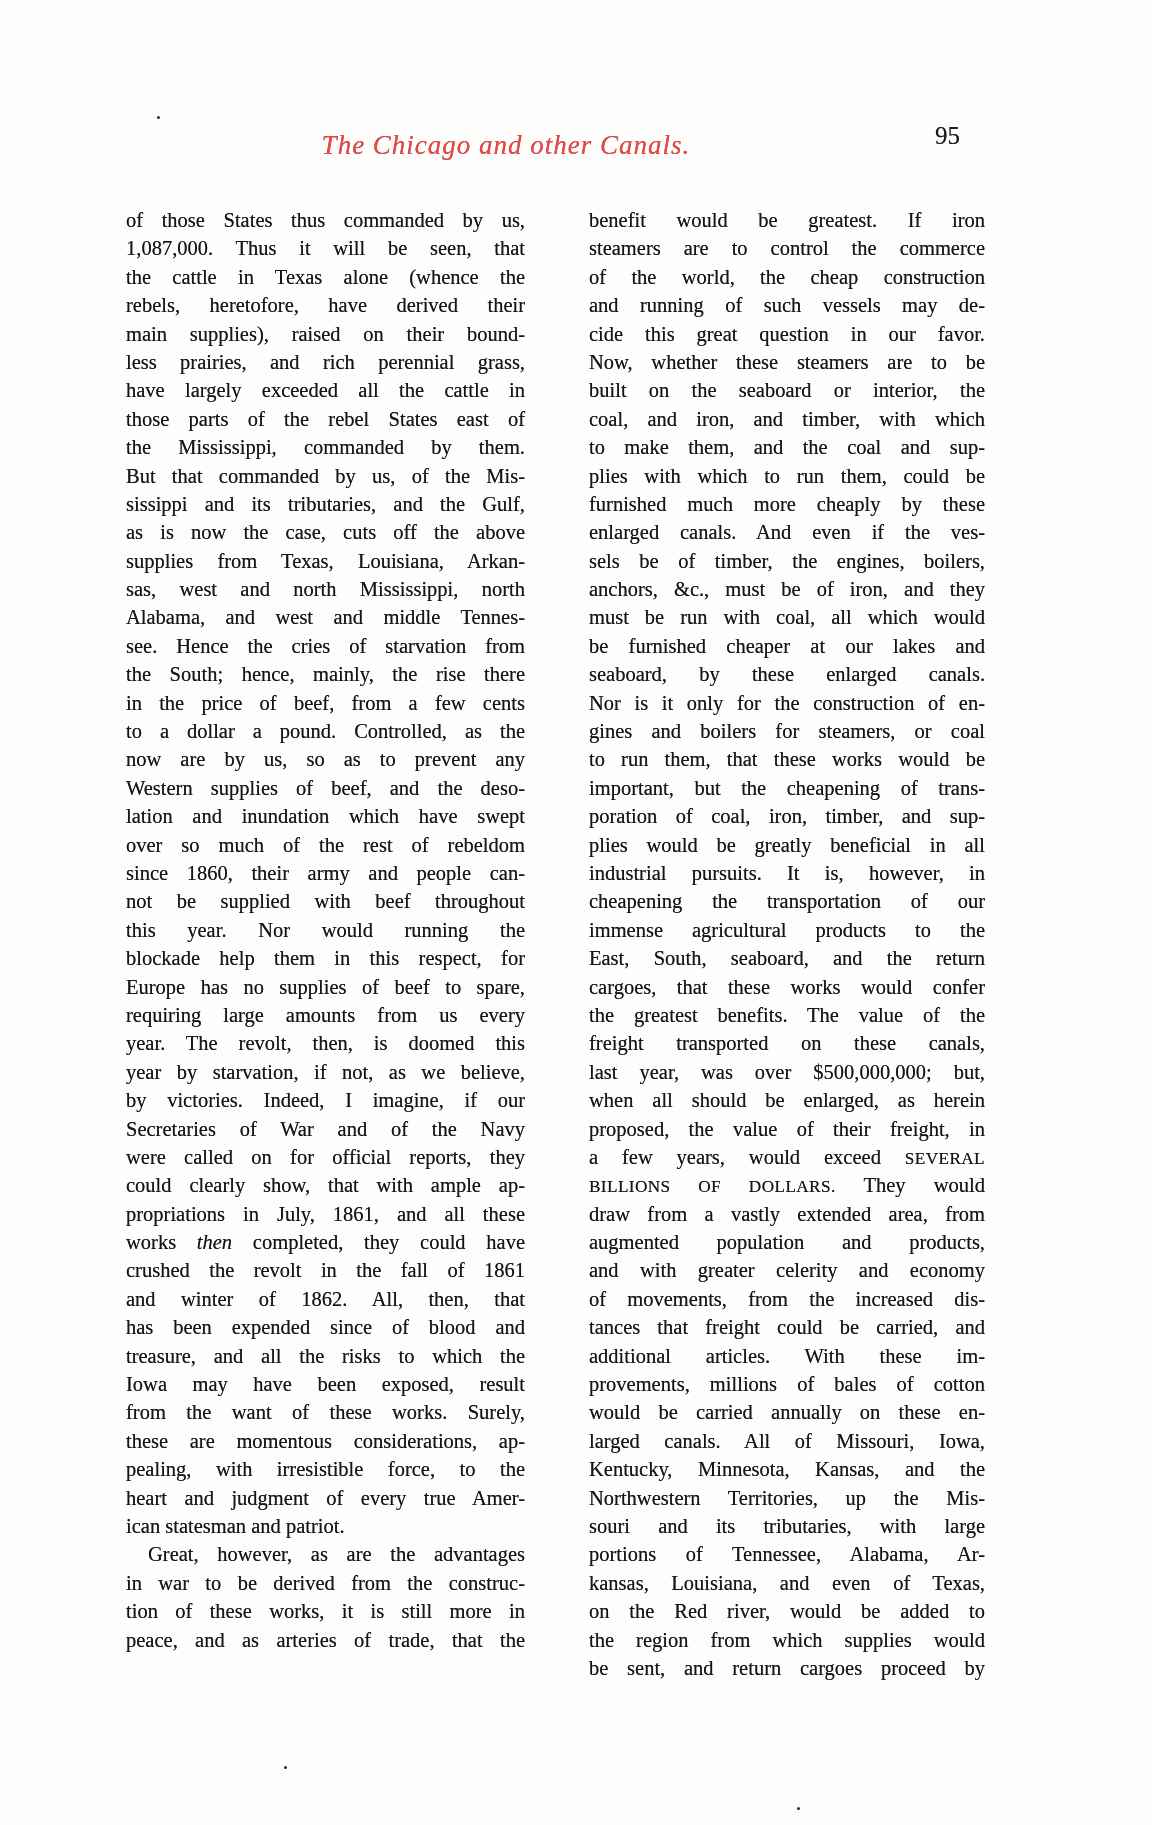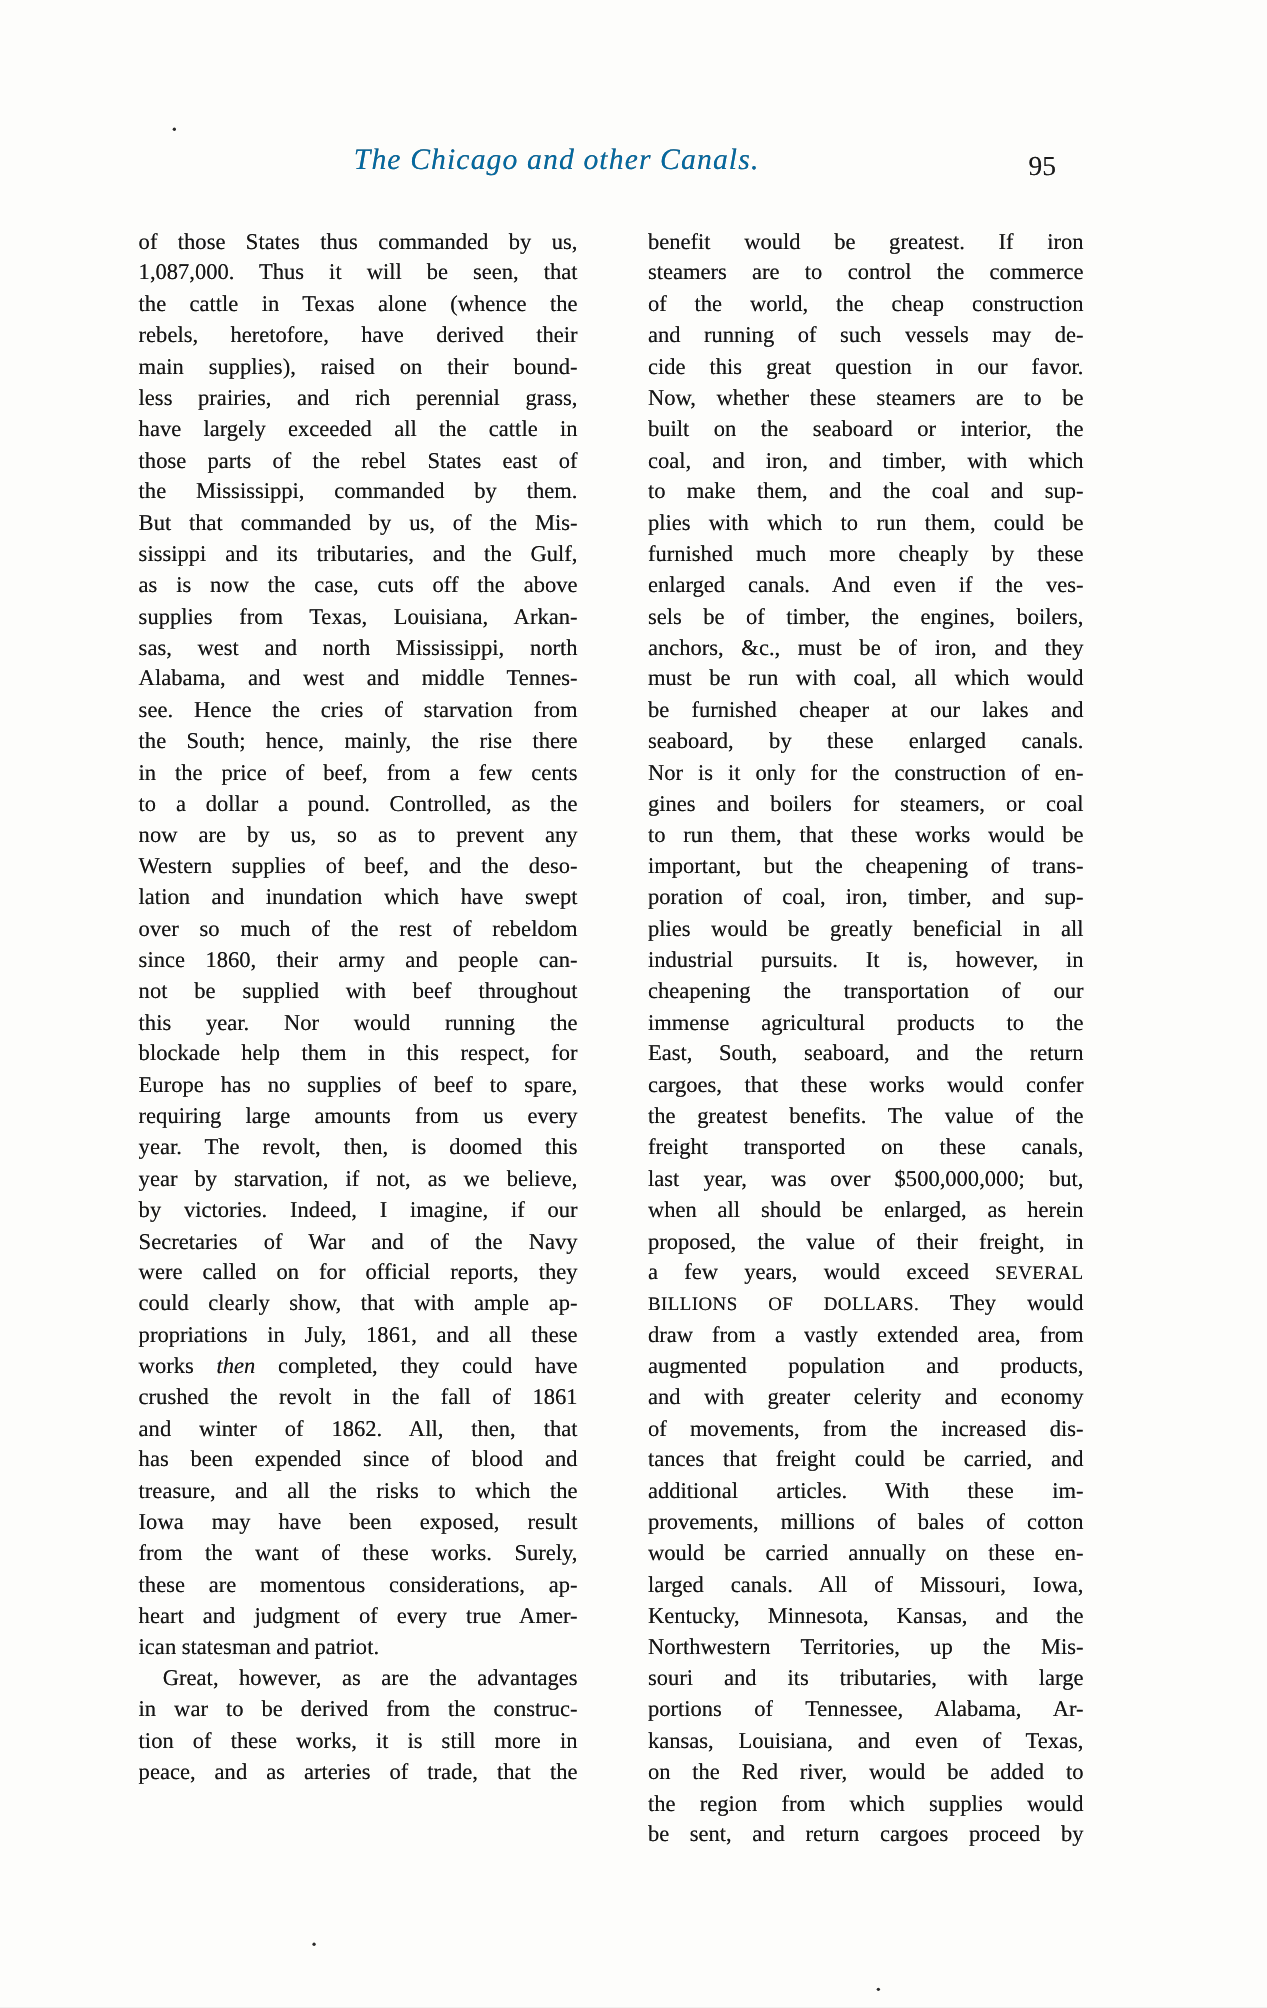--- a/index.html
+++ b/index.html
@@ -12,25 +12,25 @@
     color:#161616;
     overflow:hidden;
   }
   .header{position:absolute;top:0;left:0;width:100%;height:0;}
   .running-title{
     position:absolute;top:130px;left:126px;width:760px;
     text-align:center;
     font-style:italic;
     font-size:27px;
     letter-spacing:1px;
-    color:#0369a1;
+    color:#ef4444;
     text-shadow:0 0 0.5px rgba(0,0,0,0.55);
   }
   .page-number{
-    position:absolute;top:138px;left:920px;width:40px;
+    position:absolute;top:122px;left:920px;width:40px;
     text-align:right;
     font-size:25px;
     color:#1b1b1b;
     text-shadow:0 0 0.5px rgba(0,0,0,0.55);
   }
   .col{
     position:absolute;top:206px;
     font-size:20.5px;
     line-height:28.4px;
     text-shadow:0 0 0.55px rgba(0,0,0,0.65);
@@ -99,20 +99,21 @@
       <div class="tline">could clearly show, that with ample ap-</div>
       <div class="tline">propriations in July, 1861, and all these</div>
       <div class="tline">works <i>then</i> completed, they could have</div>
       <div class="tline">crushed the revolt in the fall of 1861</div>
       <div class="tline">and winter of 1862.  All, then, that</div>
       <div class="tline">has been expended since of blood and</div>
       <div class="tline">treasure, and all the risks to which the</div>
       <div class="tline">Iowa may have been exposed, result</div>
       <div class="tline">from the want of these works.  Surely,</div>
       <div class="tline">these are momentous considerations, ap-</div>
+      <div class="tline">pealing, with irresistible force, to the</div>
       <div class="tline">heart and judgment of every true Amer-</div>
       <div class="tline noj">ican statesman and patriot.</div>
       <div class="tline in">Great, however, as are the advantages</div>
       <div class="tline">in war to be derived from the construc-</div>
       <div class="tline">tion of these works, it is still more in</div>
       <div class="tline">peace, and as arteries of trade, that the</div>
     </div>
 
   <div class="col right">
       <div class="tline">benefit would be greatest.  If iron</div>

